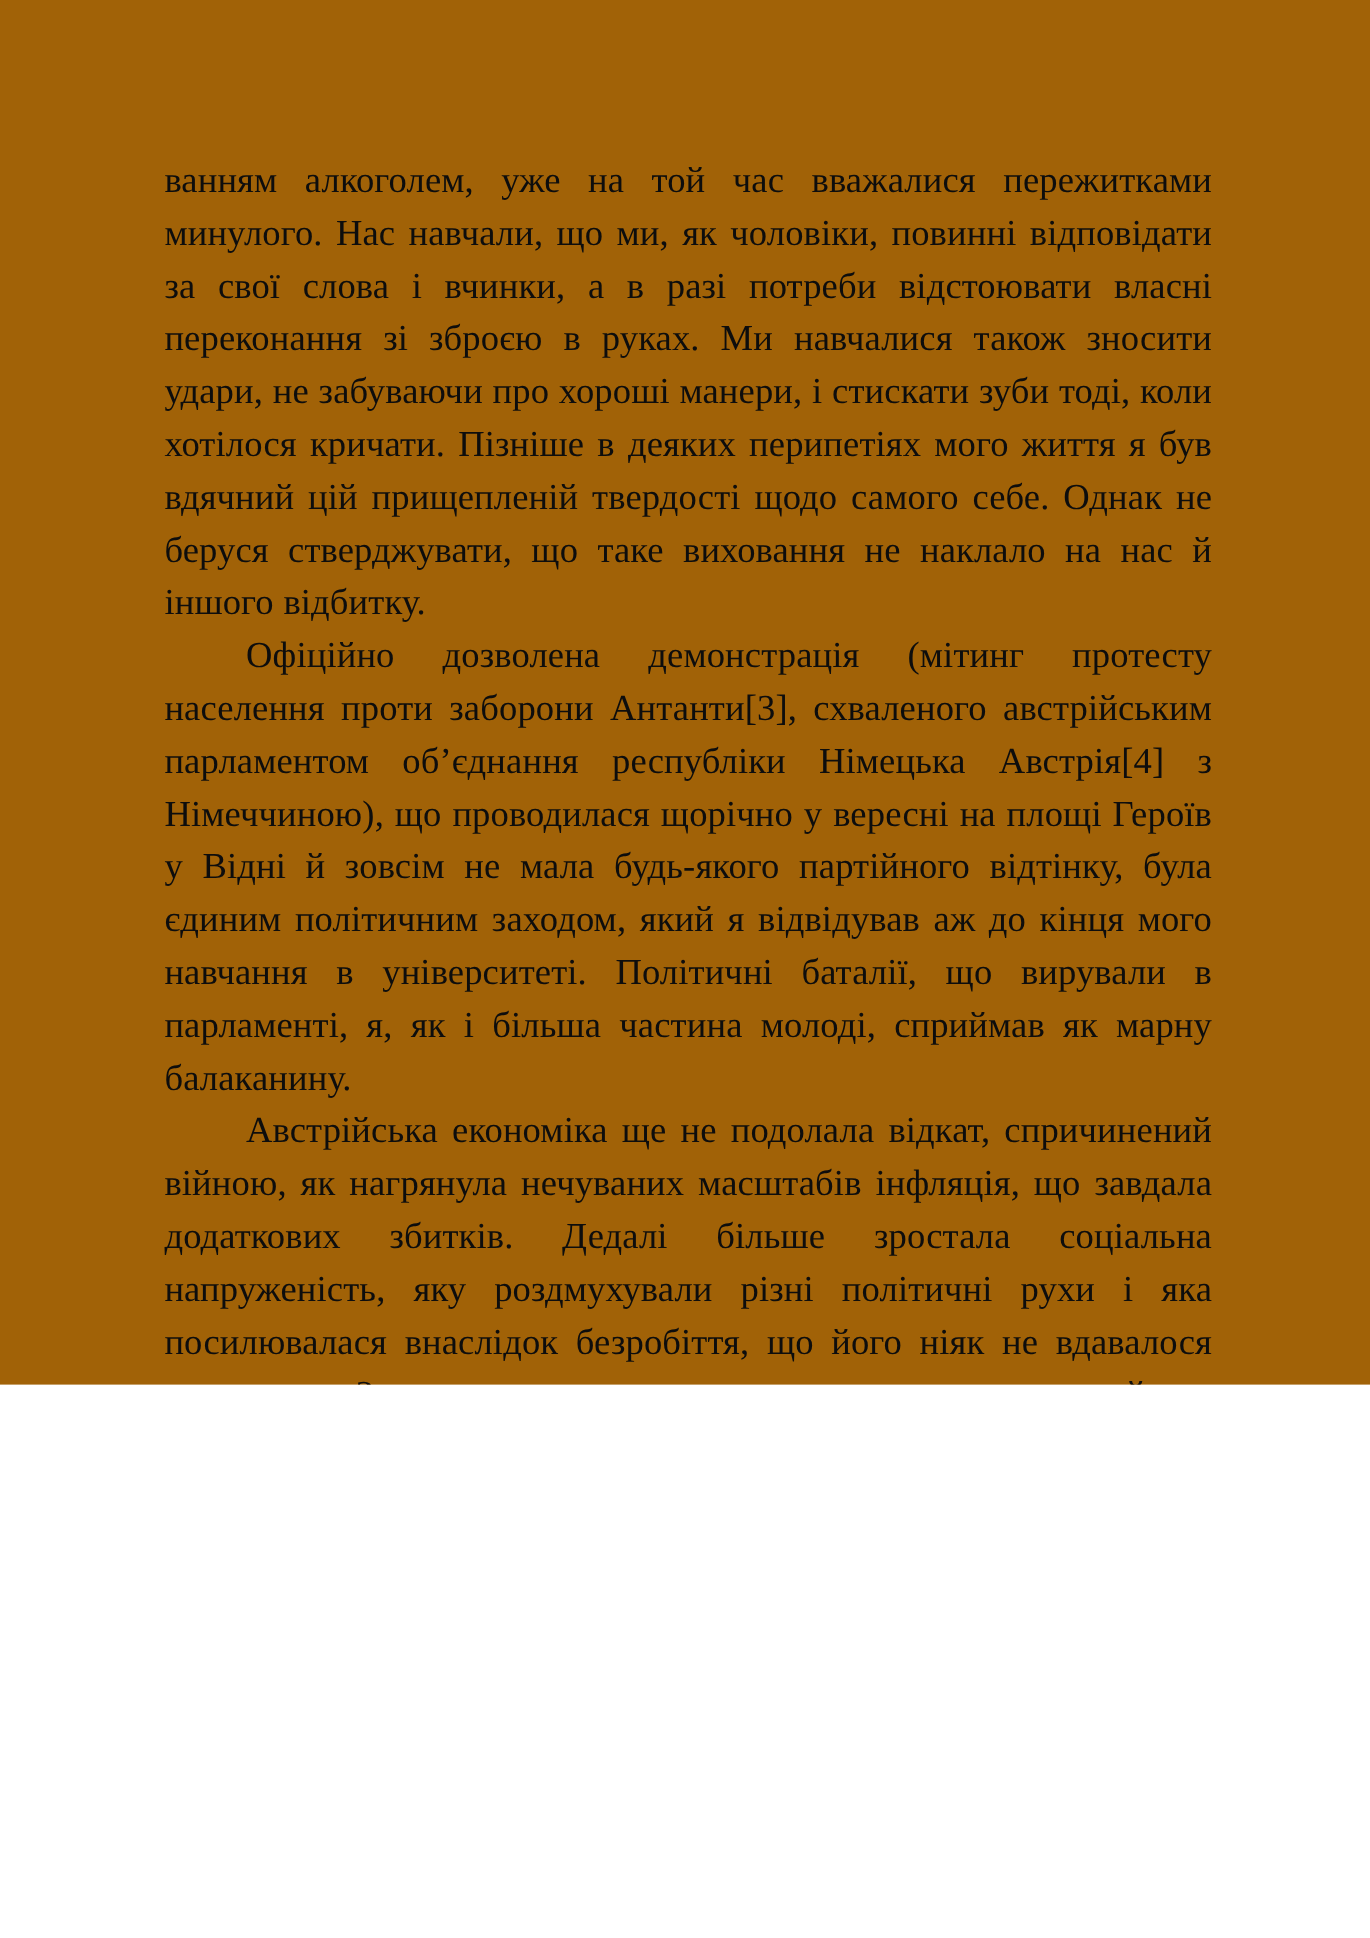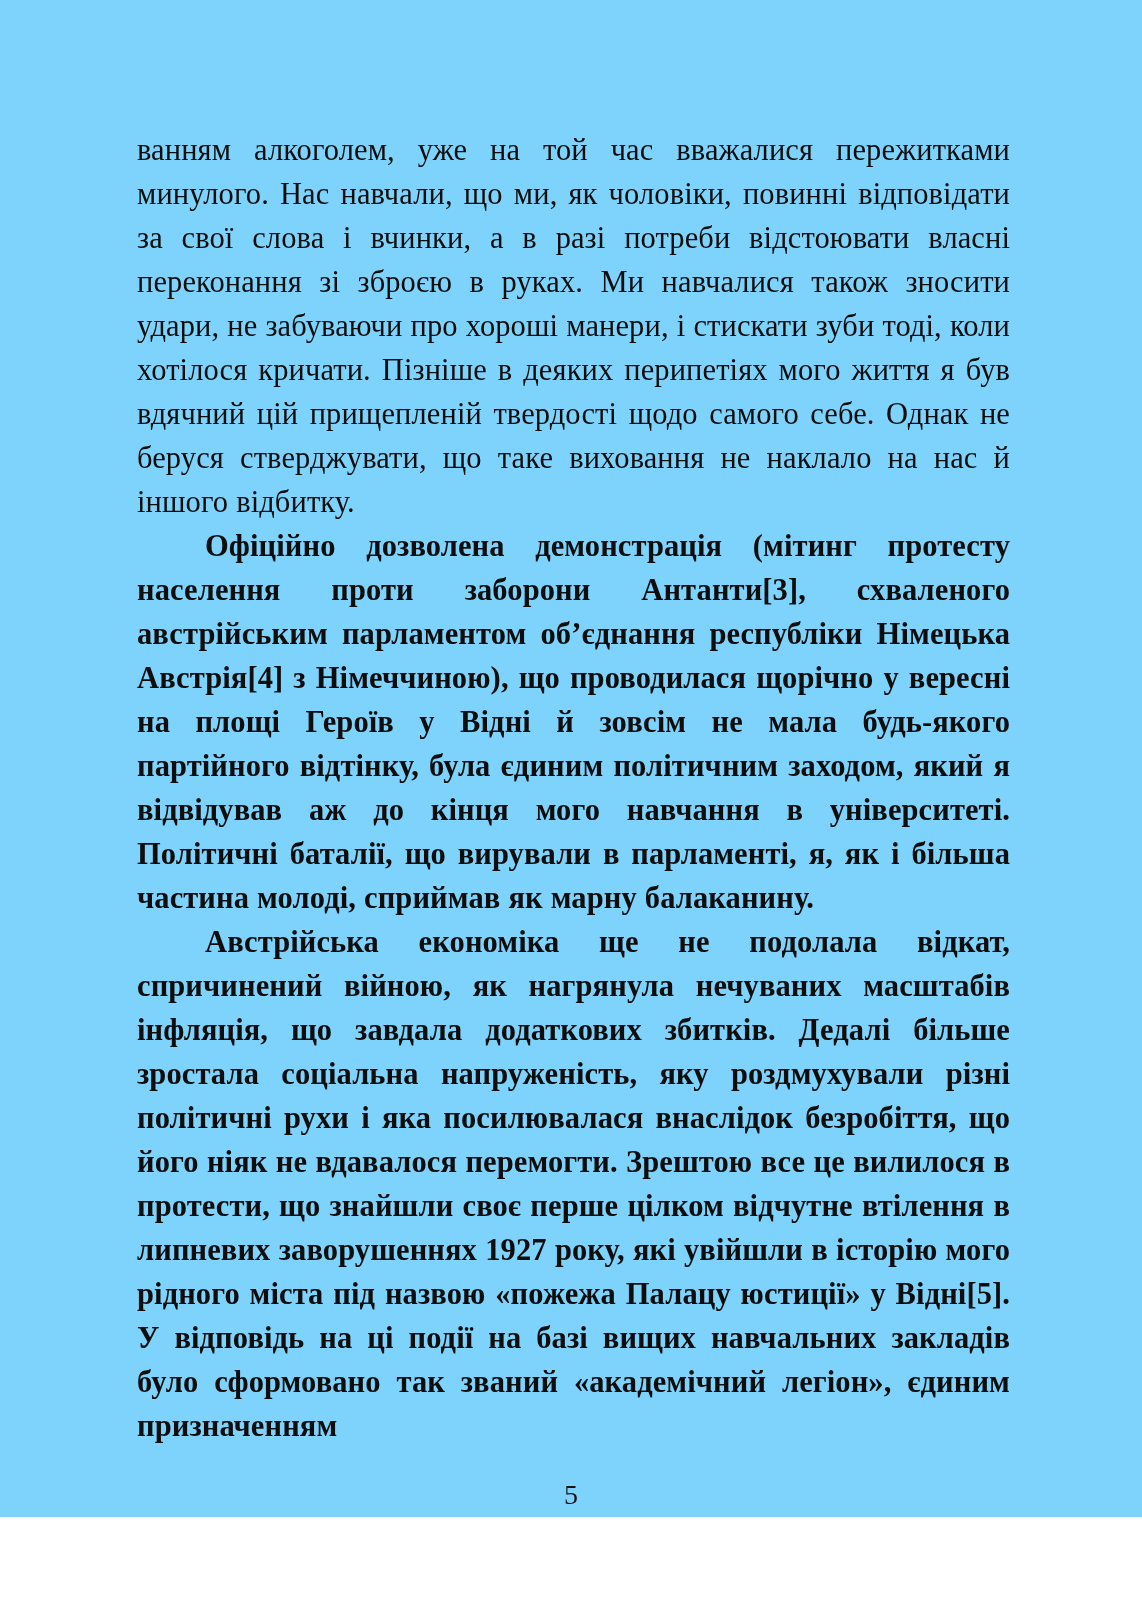--- a/index.html
+++ b/index.html
@@ -4,22 +4,22 @@
 <style>
   html, body {
     margin: 0;
     padding: 0;
     background: #ffffff;
   }
 
   .page {
     position: relative;
     width: 1142px;
-    height: 1517px;
-    background: #7dd3fc;
+    height: 1154px;
+    background: #a16207;
     margin: 0 auto;
     overflow: hidden;
     box-sizing: border-box;
   }
 
   .text-block {
     position: absolute;
     left: 137px;
     top: 128px;
     width: 873px;
@@ -37,21 +37,20 @@
     word-spacing: 0.3px;
     -webkit-font-smoothing: none;
   }
 
   .para.continued {
     text-indent: 0;
   }
 
   .para.indented {
     text-indent: 68px;
-    font-weight: bold;
   }
 
   .para + .para {
     margin-top: 0;
   }
 
   .page-number {
     position: absolute;
     left: 0;
     right: 0;

